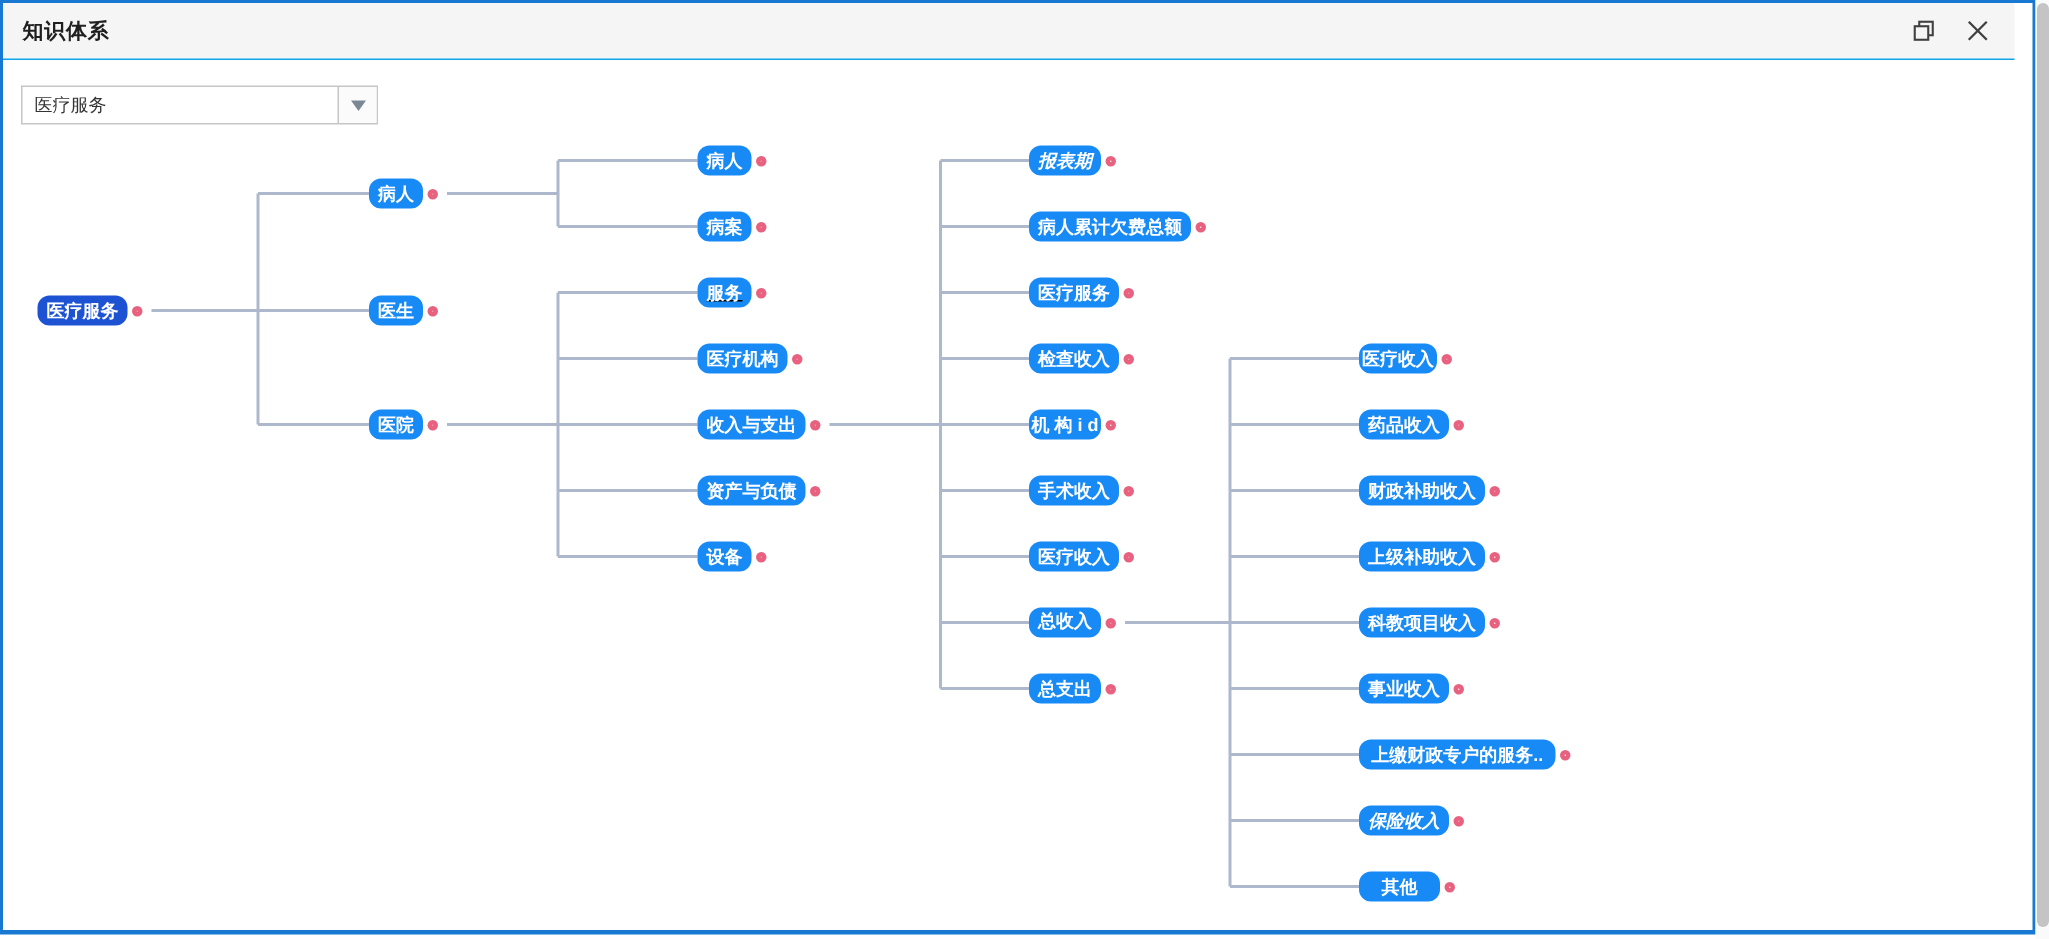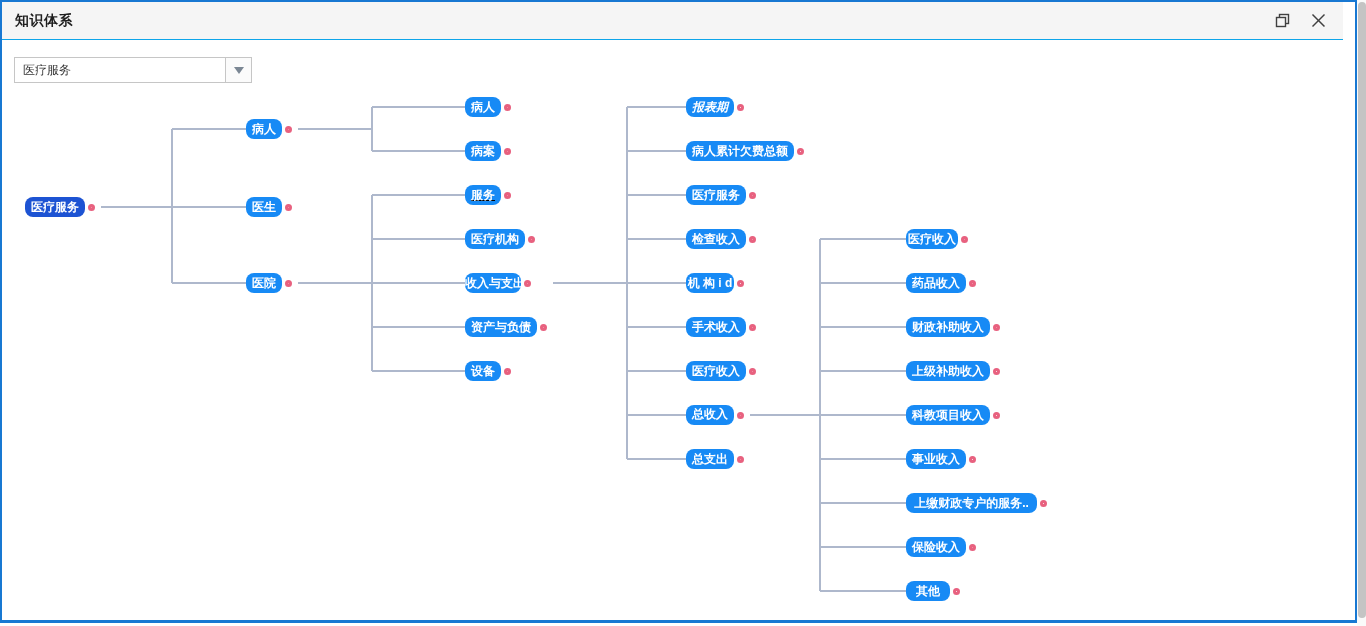--- a/index.html
+++ b/index.html
@@ -165,21 +165,21 @@
         </div>
         <div class="tree-node" style="left: 463px; top: 183px; text-decoration: underline;">
           <span class="pill" style="width: 36px;">服务</span>
           <span class="node-circle filled"></span>
         </div>
         <div class="tree-node" style="left: 463px; top: 227px;">
           <span class="pill" style="width: 60px;">医疗机构</span>
           <span class="node-circle filled"></span>
         </div>
         <div class="tree-node" style="left: 463px; top: 271px;">
-          <span class="pill" style="width: 56px;">收入与支出</span>
+          <span class="pill" style="width: 72px;">收入与支出</span>
           <span class="node-circle filled"></span>
         </div>
         <div class="tree-node" style="left: 463px; top: 315px;">
           <span class="pill" style="width: 72px;">资产与负债</span>
           <span class="node-circle filled"></span>
         </div>
         <div class="tree-node" style="left: 463px; top: 359px;">
           <span class="pill" style="width: 36px;">设备</span>
           <span class="node-circle filled"></span>
         </div>
@@ -241,25 +241,25 @@
         </div>
         <div class="tree-node" style="left: 904px; top: 447px;">
           <span class="pill" style="width: 60px;">事业收入</span>
           <span class="node-circle hollow"></span>
         </div>
         <div class="tree-node" style="left: 904px; top: 491px;">
           <span class="pill" style="width: 131px;">上缴财政专户的服务..</span>
           <span class="node-circle hollow"></span>
         </div>
         <div class="tree-node" style="left: 904px; top: 535px;">
-          <span class="pill" style="width: 60px;">保险收入</span>
+          <span class="pill" style="width: 60px; font-style: italic;">保险收入</span>
           <span class="node-circle filled"></span>
         </div>
         <div class="tree-node" style="left: 904px; top: 579px;">
-          <span class="pill" style="width: 44px;">其他</span>
+          <span class="pill" style="width: 54px;">其他</span>
           <span class="node-circle hollow"></span>
         </div>
       </div>
   </div>
 
 </div>
 
 <div class="scrollbar">
   <div class="scroll-thumb"></div>
 </div>

